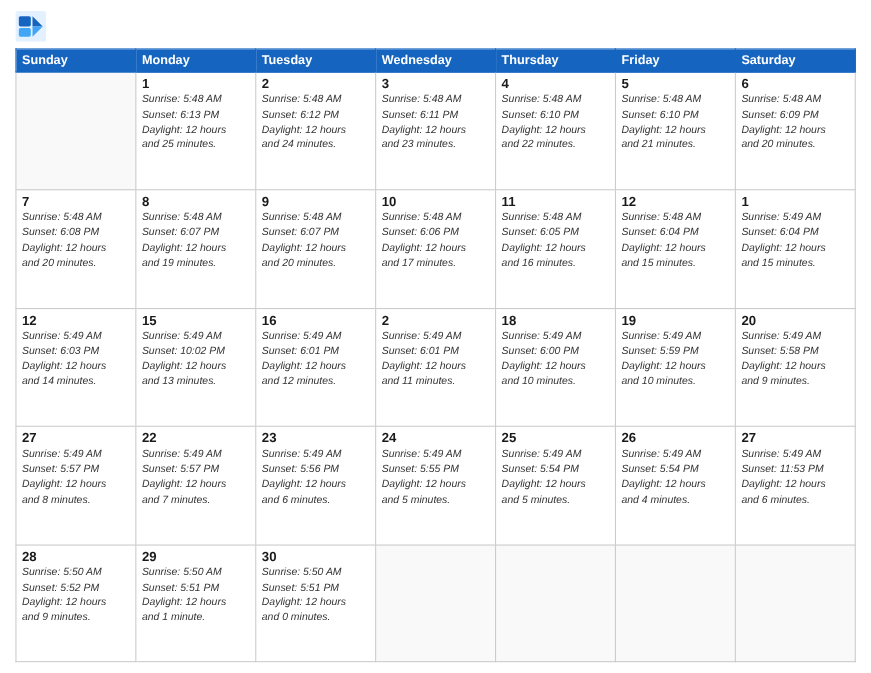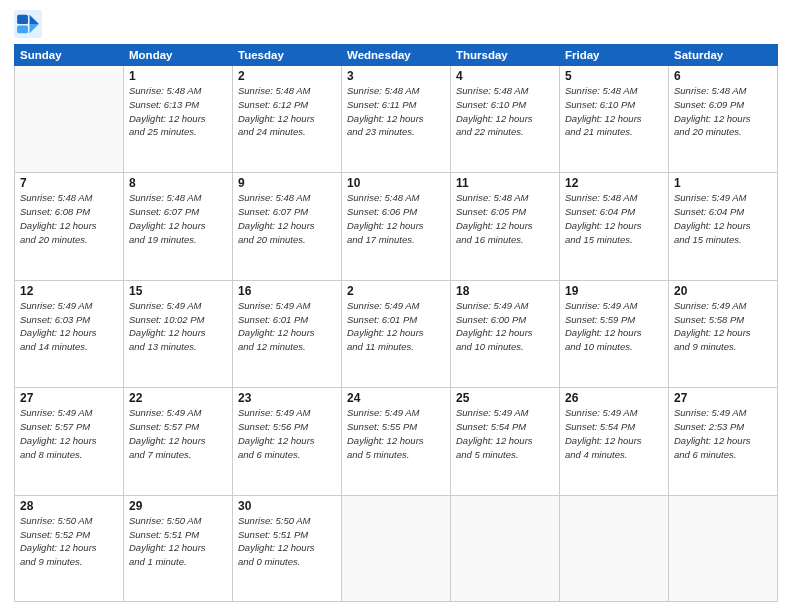--- a/index.html
+++ b/index.html
@@ -246,21 +246,21 @@
             <td>
               <div class="day-num">25</div>
               <div class="day-info"><span>Sunrise: 5:49 AM</span><br><span>Sunset: 5:54 PM</span><br><span>Daylight: 12 hours</span><br><span>and 5 minutes.</span></div>
             </td>
             <td>
               <div class="day-num">26</div>
               <div class="day-info"><span>Sunrise: 5:49 AM</span><br><span>Sunset: 5:54 PM</span><br><span>Daylight: 12 hours</span><br><span>and 4 minutes.</span></div>
             </td>
             <td>
               <div class="day-num">27</div>
-              <div class="day-info"><span>Sunrise: 5:49 AM</span><br><span>Sunset: 2:53 PM</span><br><span>Daylight: 12 hours</span><br><span>and 6 minutes.</span></div>
+              <div class="day-info"><span>Sunrise: 5:49 AM</span><br><span>Sunset: 11:53 PM</span><br><span>Daylight: 12 hours</span><br><span>and 6 minutes.</span></div>
             </td>
           </tr>
           <tr>
             <td>
               <div class="day-num">28</div>
               <div class="day-info"><span>Sunrise: 5:50 AM</span><br><span>Sunset: 5:52 PM</span><br><span>Daylight: 12 hours</span><br><span>and 9 minutes.</span></div>
             </td>
             <td>
               <div class="day-num">29</div>
               <div class="day-info"><span>Sunrise: 5:50 AM</span><br><span>Sunset: 5:51 PM</span><br><span>Daylight: 12 hours</span><br><span>and 1 minute.</span></div>

